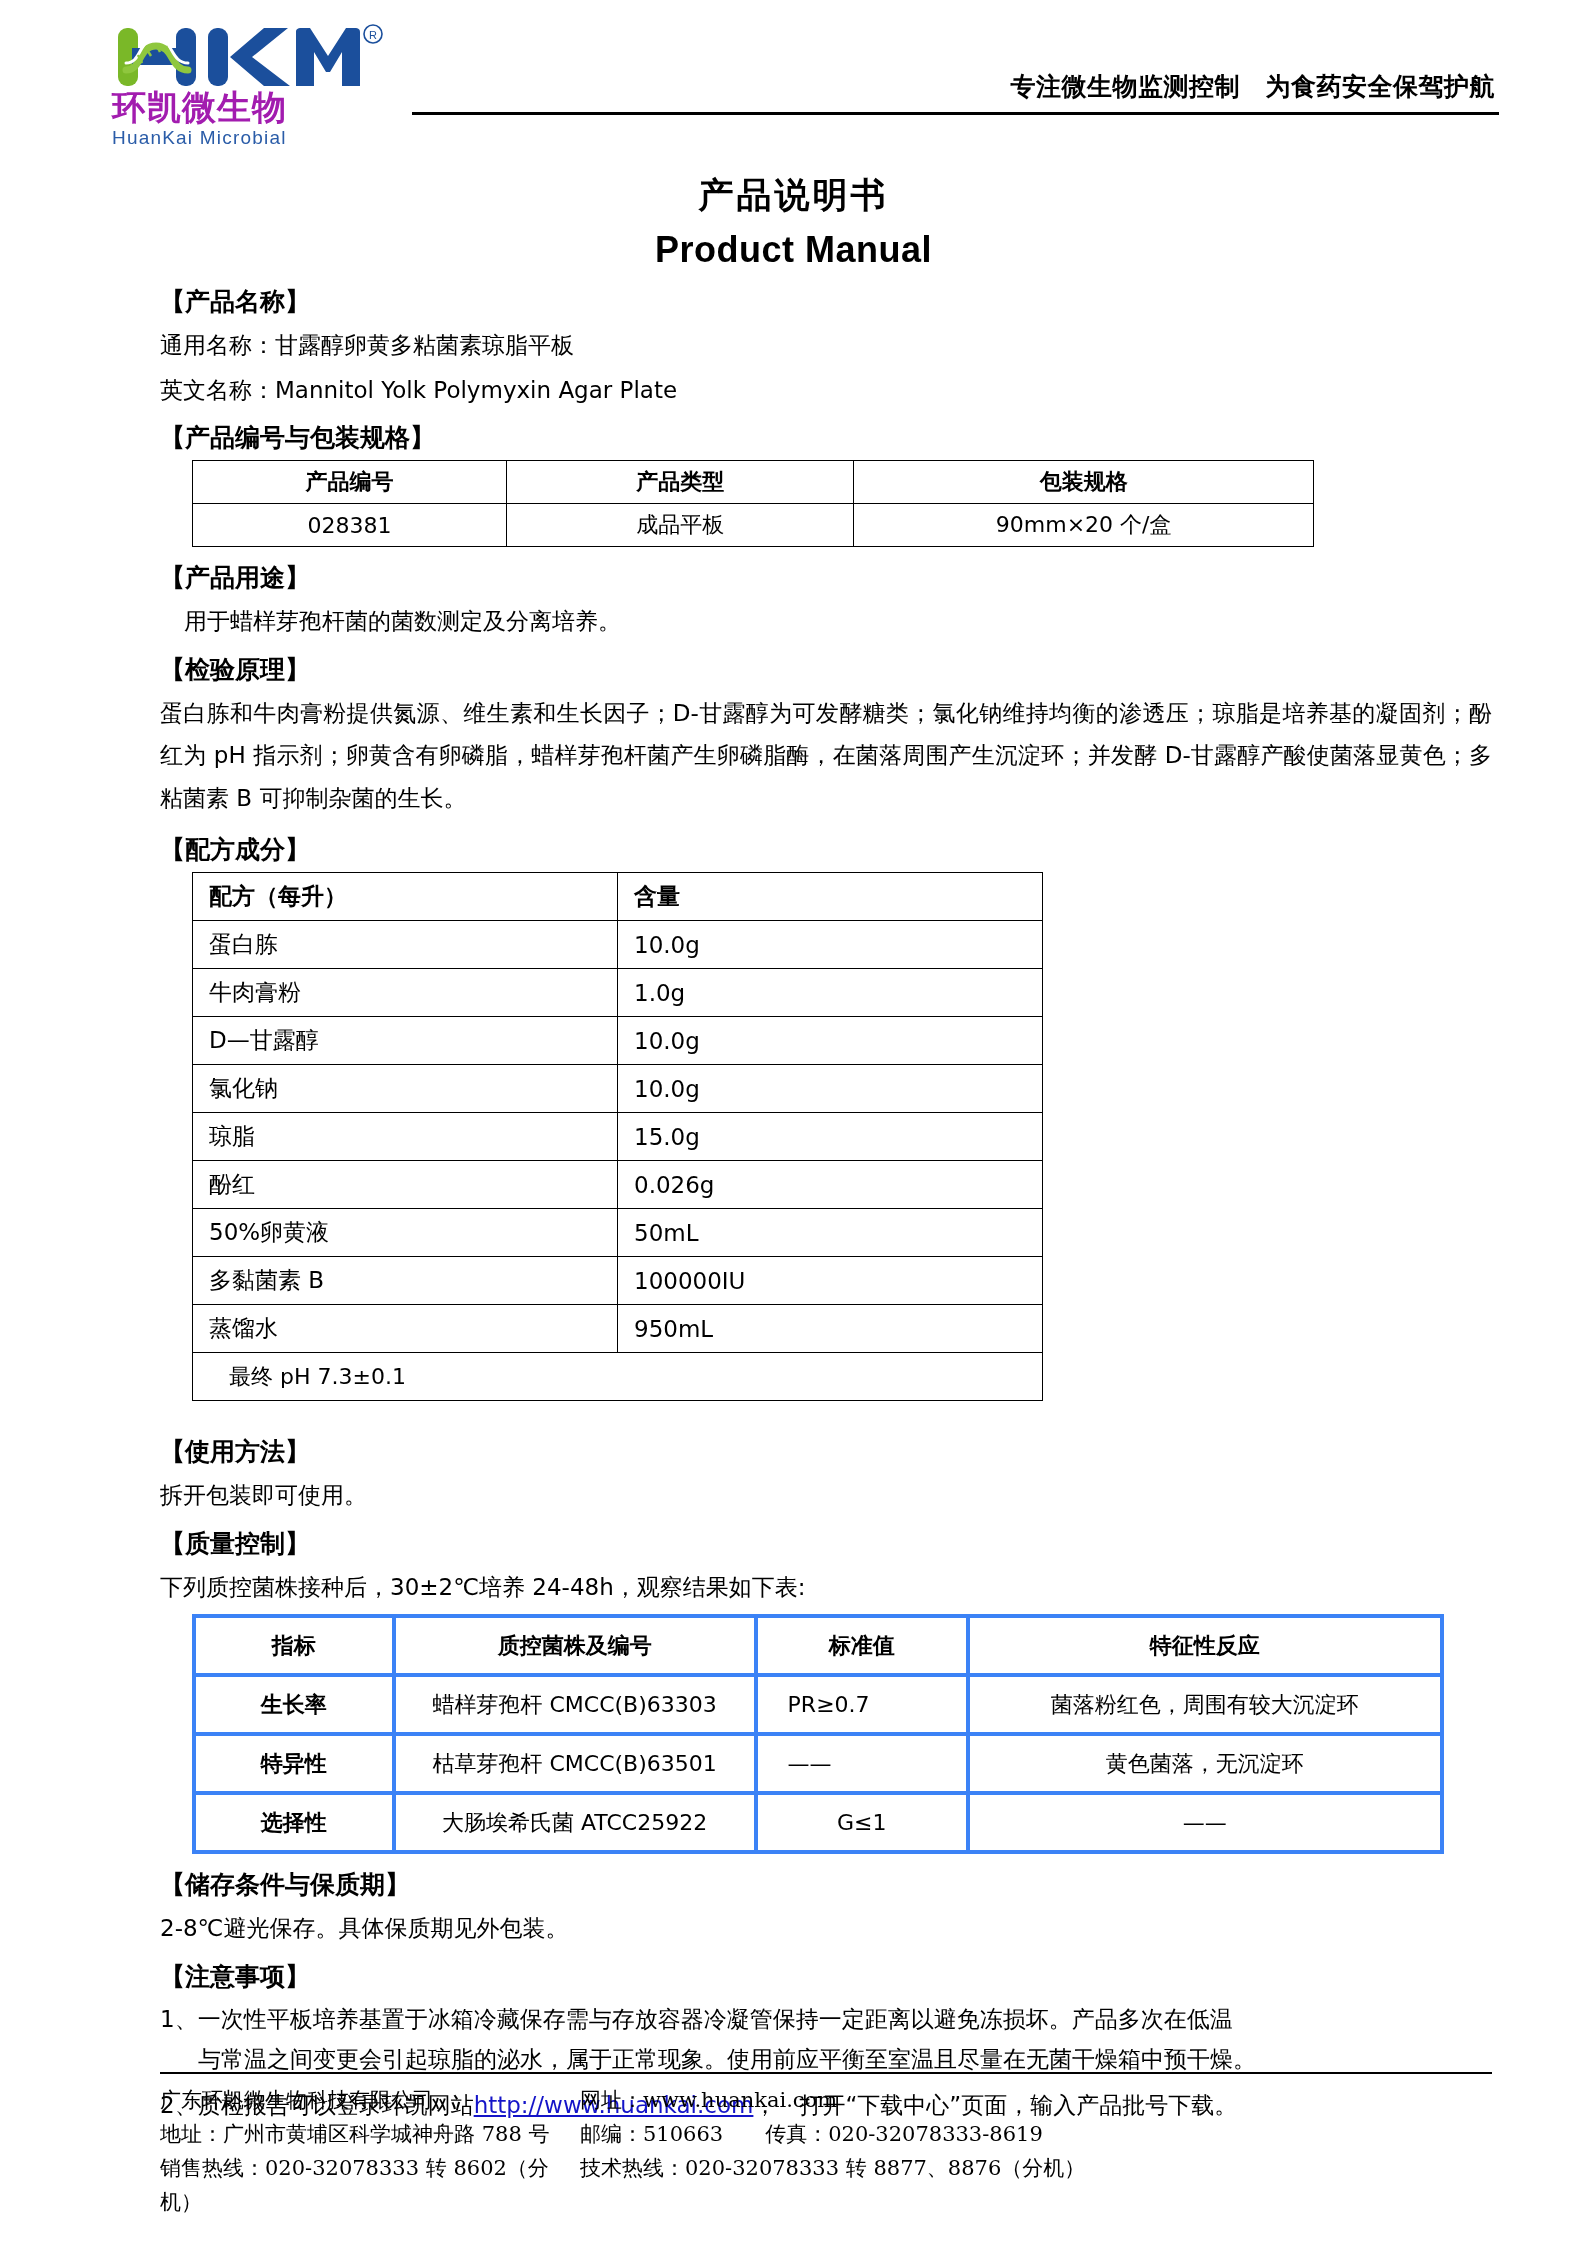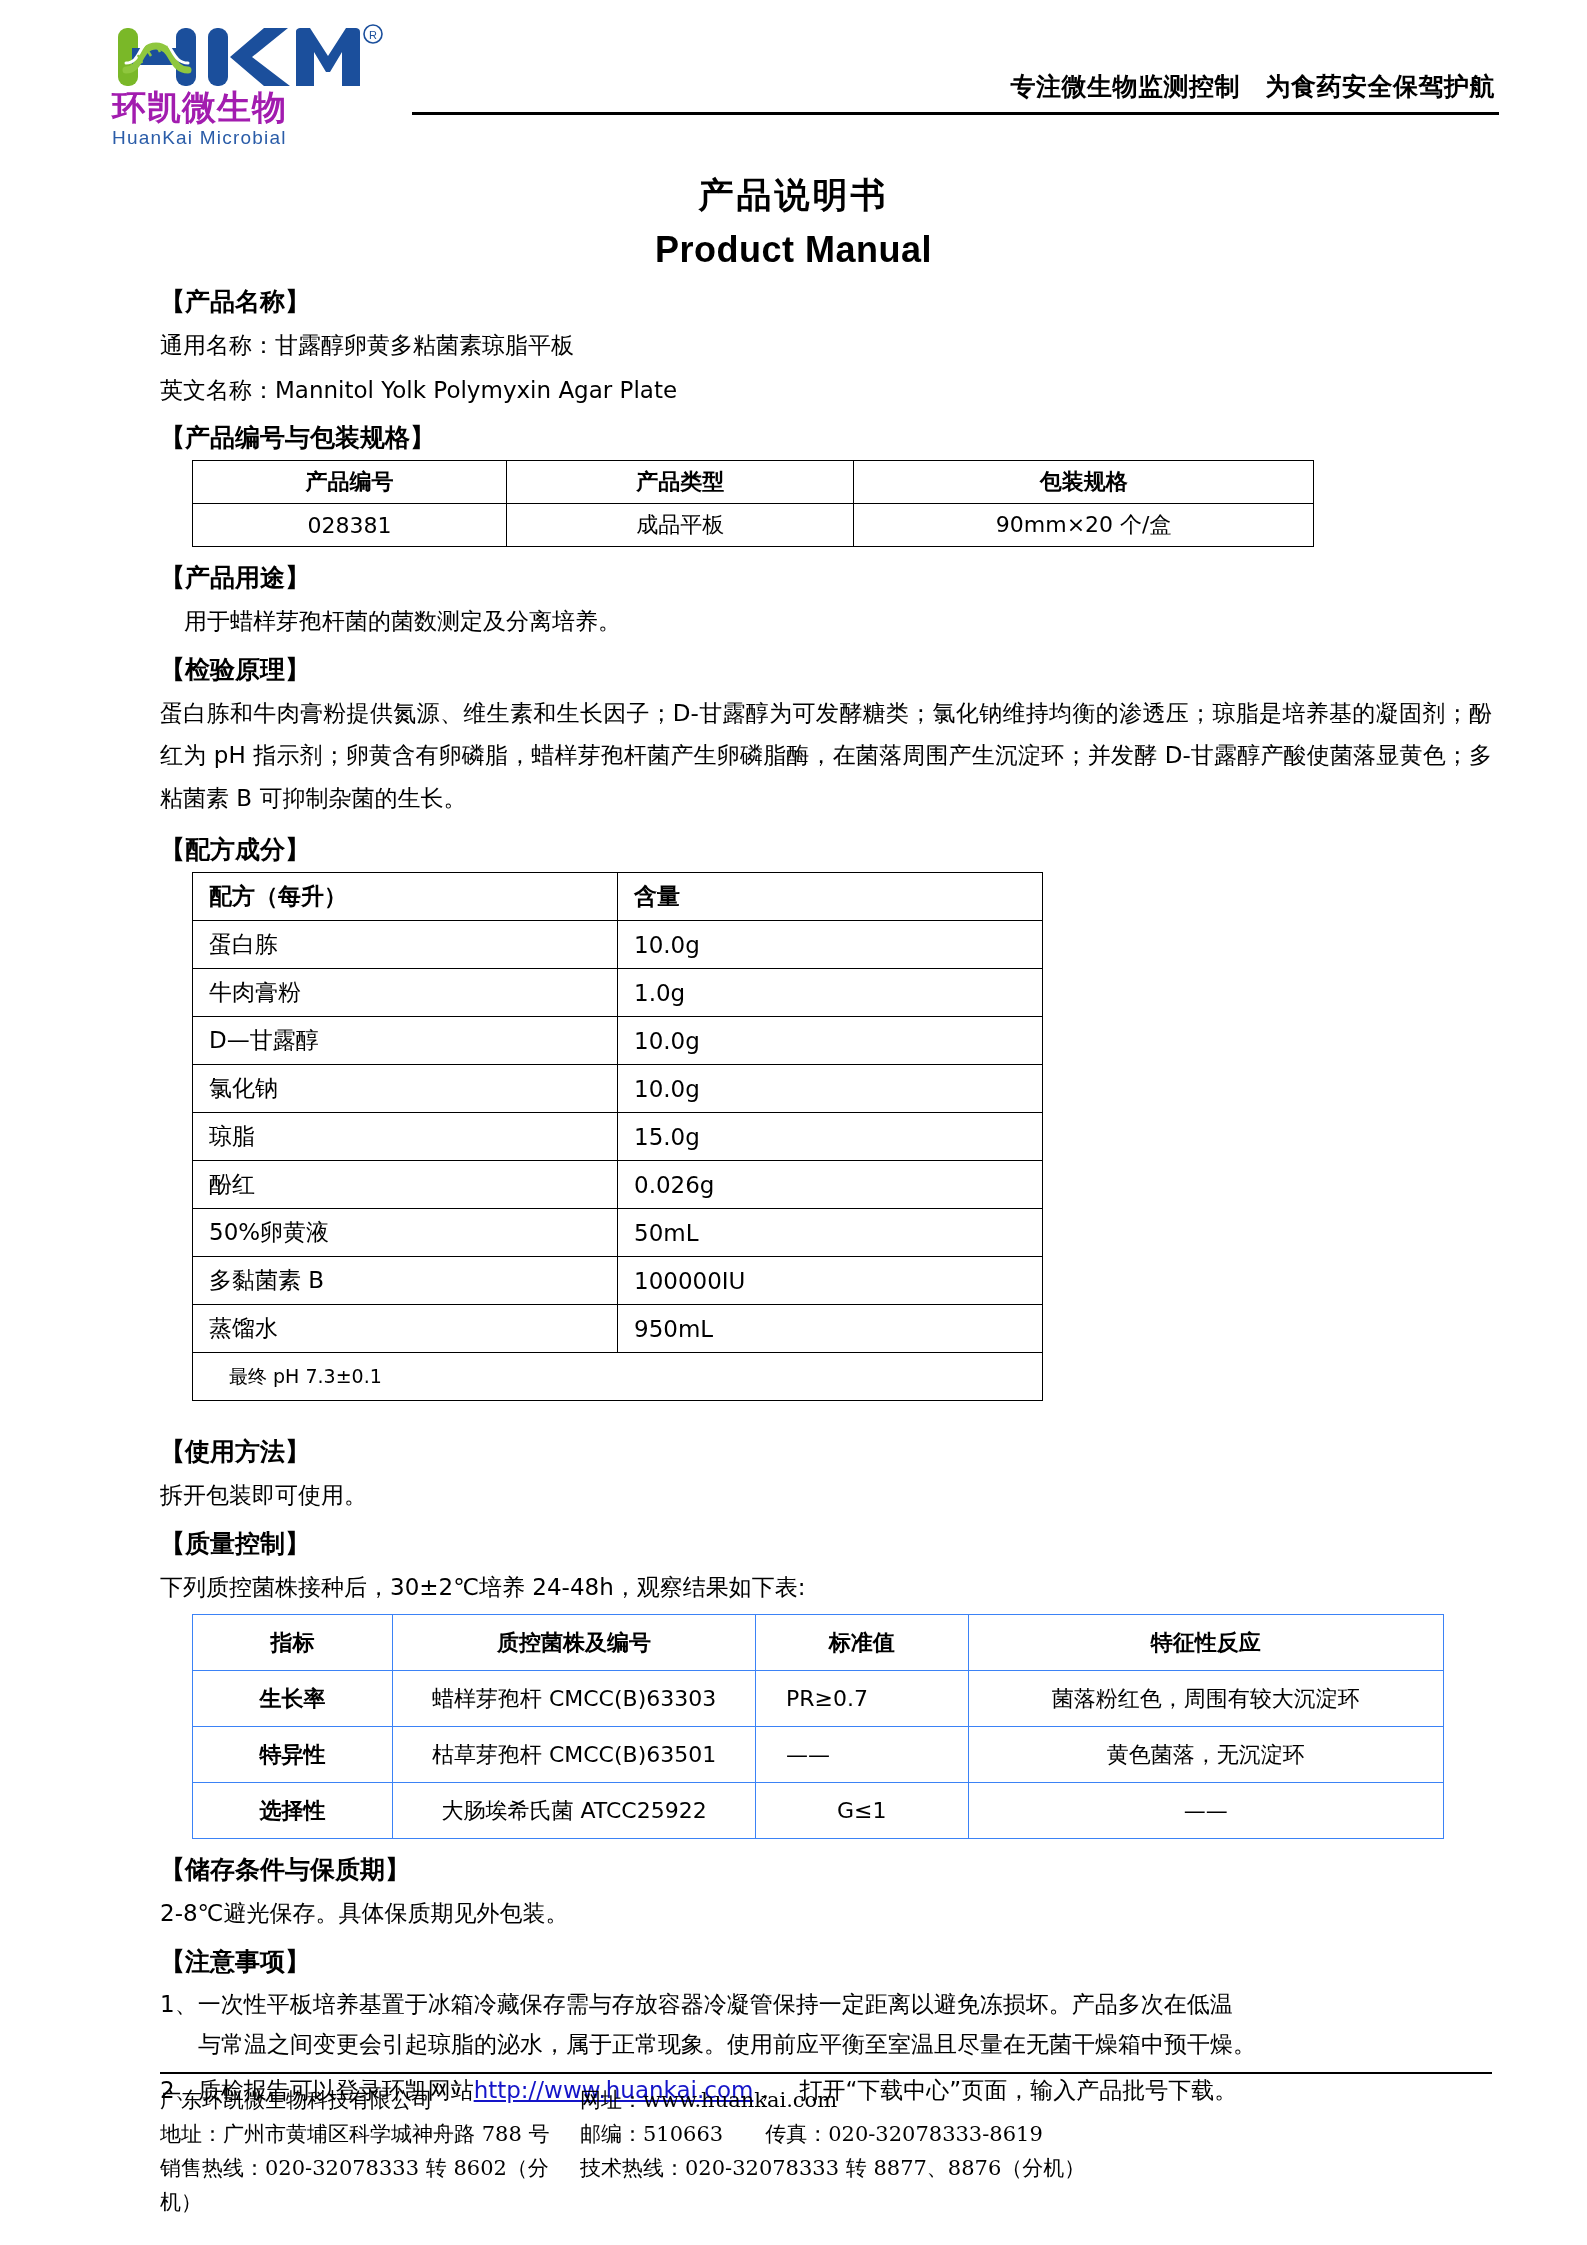--- a/index.html
+++ b/index.html
@@ -130,29 +130,29 @@
   }
   table.formula td, table.formula th {
     border:1px solid #000;
     text-align:left;
     padding:0 0 0 16px;
     font-size:23px;
     height:47px;
     font-family:"DejaVu Sans","Liberation Sans",sans-serif;
   }
   table.formula th { font-weight:bold; }
-  table.formula td.ph { font-size:19px;padding-left:36px; }
+  table.formula td.ph { font-size:22px;padding-left:36px; }
 
   table.qc {
     width:1252px;
     margin:6px 0 4px 32px;
     table-layout:fixed;
   }
   table.qc td, table.qc th {
-    border:1px solid #3b82f6;
+    border:4px solid #3b82f6;
     text-align:center;
     font-size:22px;
     height:53px;
     font-family:"DejaVu Sans","Liberation Sans",sans-serif;
   }
   table.qc th { font-weight:bold; }
   table.qc td.idx { font-weight:bold; }
   table.qc td.lft { text-align:center; }
   table.qc td.std { text-align:left; padding-left:30px; }
   table.qc td.stdc { text-align:center; }

